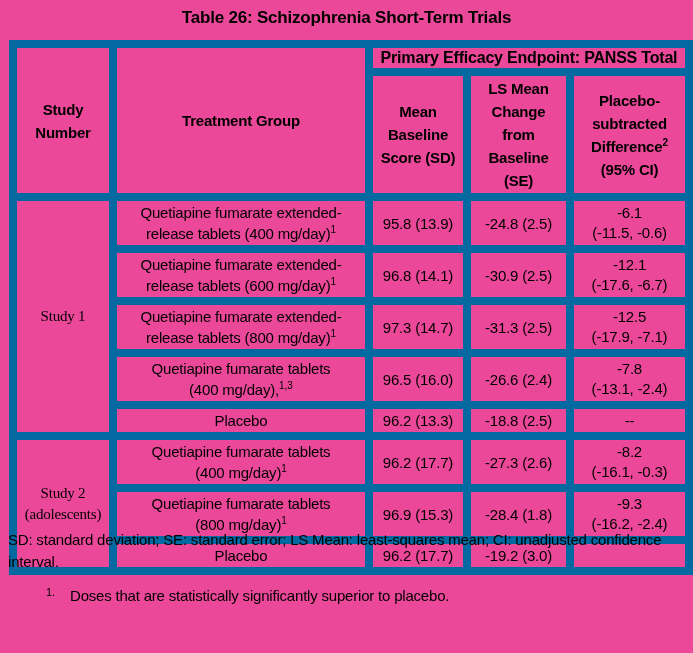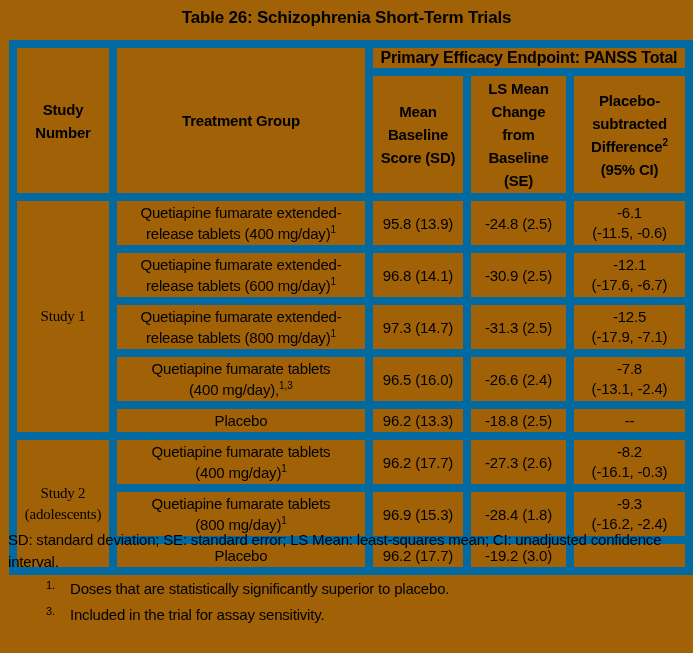--- a/index.html
+++ b/index.html
@@ -1,21 +1,21 @@
 <!DOCTYPE html>
 <html><head>
 <meta charset="utf-8">
 <style>
   * { margin: 0; padding: 0; box-sizing: border-box; }
   html, body { background: #fff; }
   .page {
     position: relative;
     width: 693px;
     height: 653px;
-    background: #a16207;
+    background: #ec4899;
     color: #000;
     font-family: "Liberation Sans", "DejaVu Sans", sans-serif;
     overflow: hidden;
   }
   .title {
     position: absolute;
     top: 8px;
     left: 0;
     width: 100%;
     text-align: center;
@@ -72,21 +72,21 @@
     left: 8px;
     width: 672px;
     font-size: 15px;
     letter-spacing: -0.2px;
   }
   .abbrev {
     width: 662px;
     line-height: 22px;
   }
   .fn {
-    margin-top: 5px;
+    margin-top: 12px;
     padding-left: 62px;
     text-indent: -24px;
     line-height: 21px;
   }
   .fn .fn-marker {
     display: inline-block;
     width: 24px;
     text-indent: 0;
     font-size: 11px;
     vertical-align: 5px;
@@ -229,18 +229,15 @@
       <td class="c-diff"></td>
     </tr>
   </tbody>
     </table>
 
   <div class="footnotes">
     <p class="abbrev">SD: standard deviation; SE: standard error; LS Mean: least-squares mean; CI: unadjusted confidence interval.</p>
     <div class="fn">
       <sup class="fn-marker">1.</sup><span>Doses that are statistically significantly superior to placebo.</span>
     </div>
-    <div class="fn">
-      <sup class="fn-marker">3.</sup><span>Included in the trial for assay sensitivity.</span>
-    </div>
   </div>
 
 </div>
 
 </body></html>

